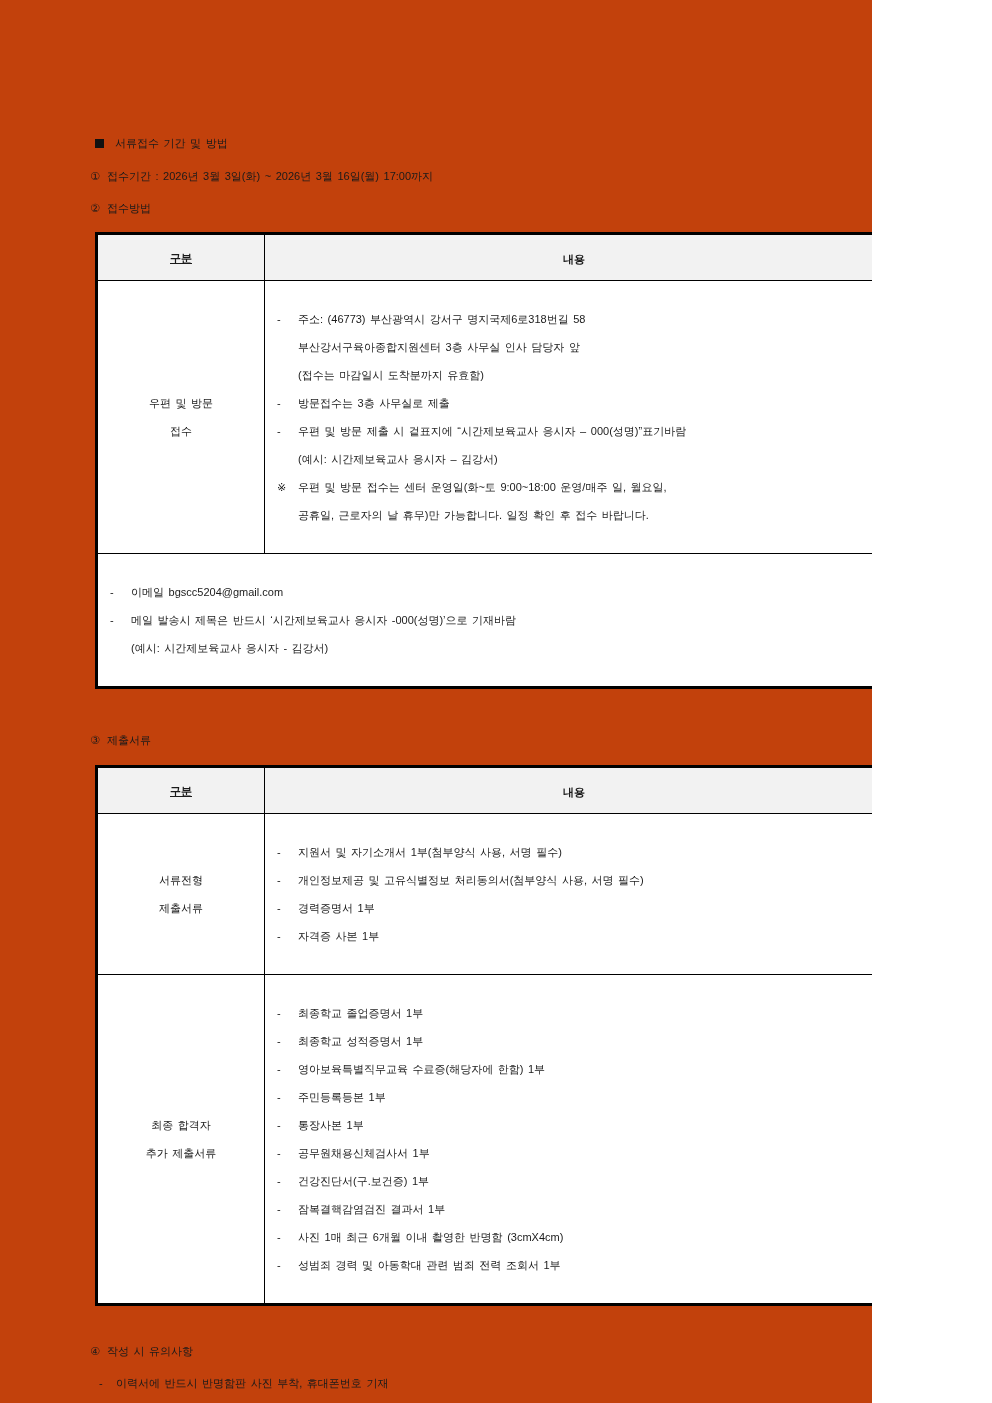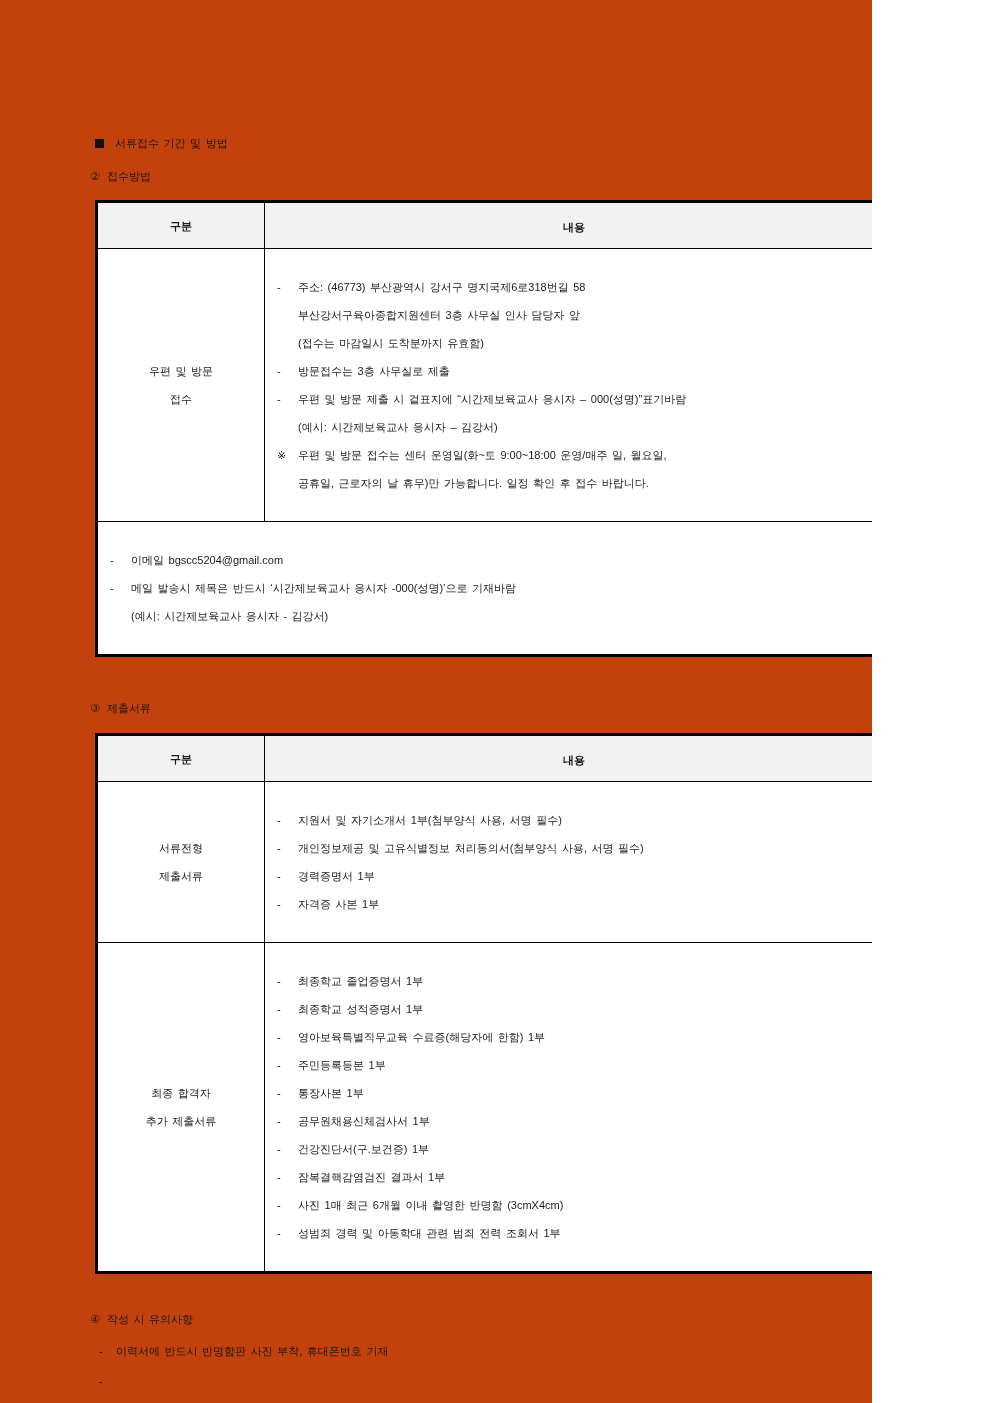--- a/index.html
+++ b/index.html
@@ -56,21 +56,21 @@
   }
   .t-content {
     flex: 1;
     display: flex;
     flex-direction: column;
     justify-content: center;
     padding: 24px 12px;
     min-width: 0;
   }
   .t-header { height: 45px; min-height: 45px; background: #f2f2f2; font-weight: bold; }
-  .t-header .t-label { line-height: 20px; }
+  .t-header .t-label { line-height: 20px; text-decoration: underline; }
   .t-header .t-content { align-items: center; }
   .t1 .r1 { min-height: 225px; }
   .t1 .r2 { min-height: 111px; }
   .t2 .r1 { min-height: 113px; }
   .t2 .r2 { min-height: 289px; }
   .line { display: flex; line-height: 28px; white-space: nowrap; }
   .line .mk { width: 21px; flex: none; }
   .line .tx { flex: 1; }
   .it3 { margin-top: 40px; margin-bottom: 0; }
   .it4 { margin-top: 34px; margin-bottom: 6px; }
@@ -82,20 +82,23 @@
 </head>
 <body>
 
 <div class="page">
 
   <div class="sec-head">
     <span class="sq"></span>
     <span>서류접수 기간 및 방법</span>
   </div>
 
+  <div class="num-item">
+    <span class="num">①</span><span>접수기간 : 2026년 3월 3일(화) ~ 2026년 3월 16일(월) 17:00까지</span>
+  </div>
 
   <div class="num-item">
     <span class="num">②</span><span>접수방법</span>
   </div>
 
   <div class="doc-table t1">
     <div class="t-row t-header">
       <div class="t-label">구분</div>
       <div class="t-content">내용</div>
     </div>

